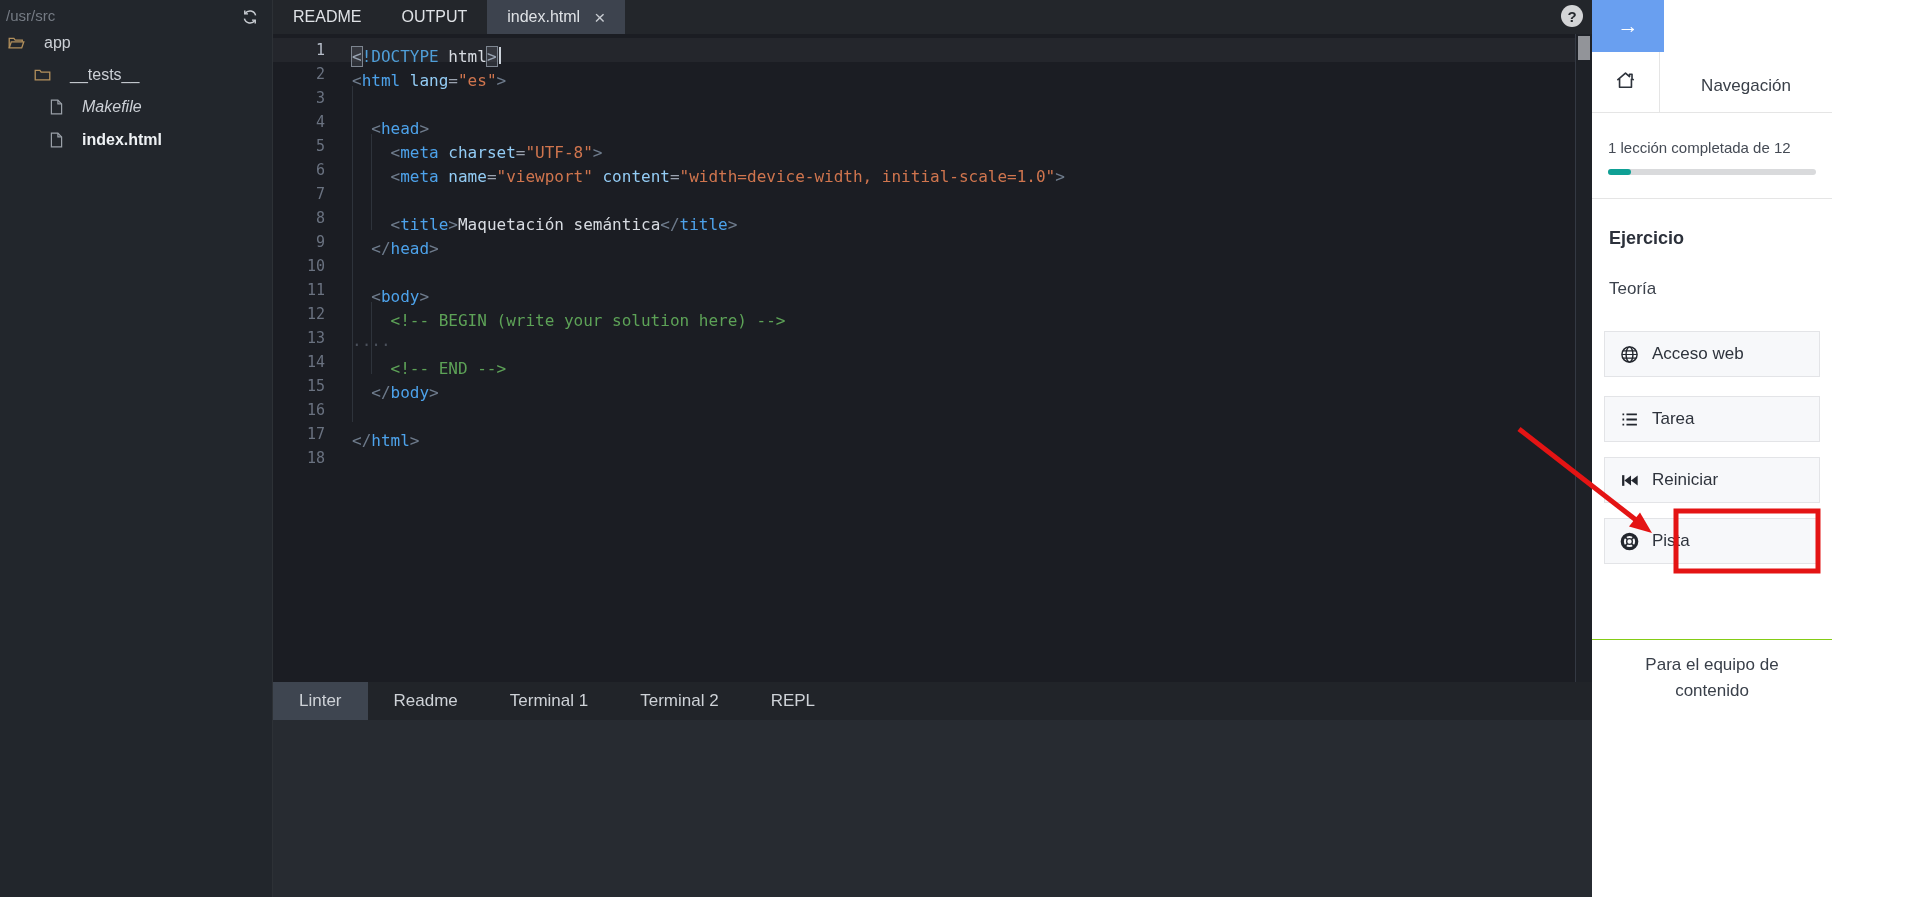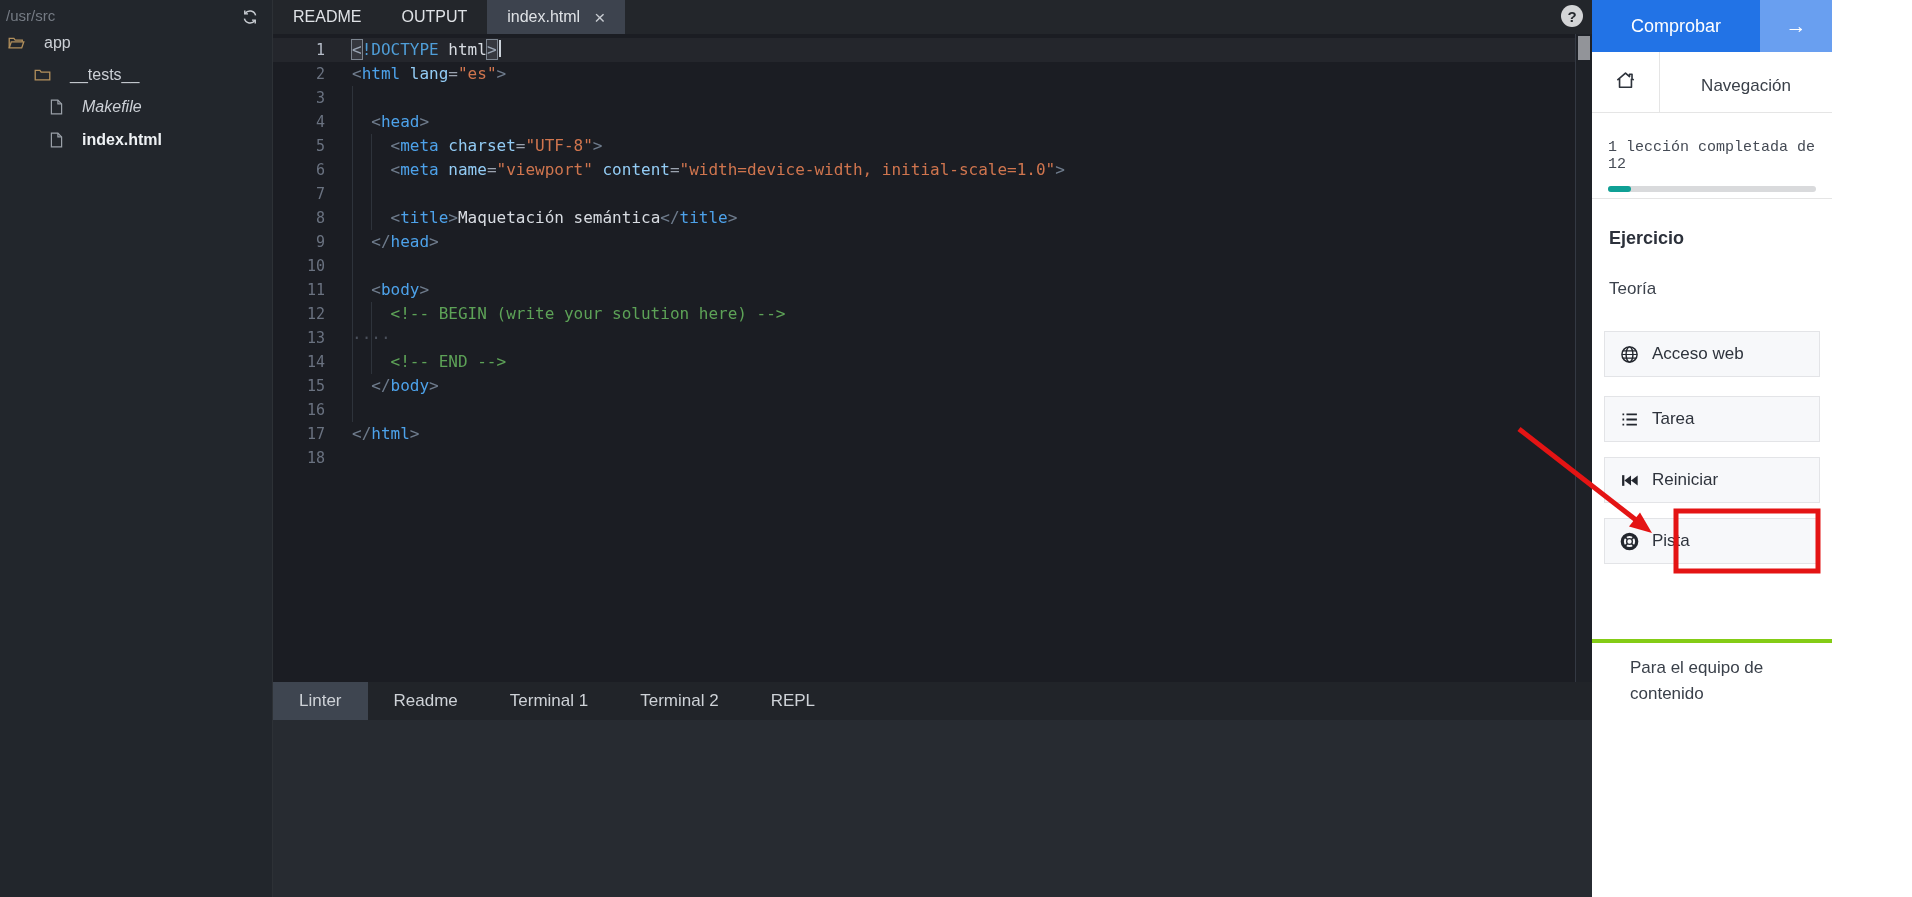--- a/index.html
+++ b/index.html
@@ -28,21 +28,21 @@
                background:#d3d4d6;color:#26292e;font-size:15px;font-weight:bold;
                display:flex;align-items:center;justify-content:center;z-index:5;}
   .editor-wrap{height:648px;flex:none;display:flex;position:relative;}
   .code{flex:1;position:relative;padding-top:4px;font-family:"DejaVu Sans Mono",monospace;
         font-size:16px;line-height:24px;overflow:hidden;}
   .guide{position:absolute;width:1px;background:#2e333b;}
   .editor-line{display:flex;height:24px;white-space:pre;}
   .editor-line.active{background:rgba(255,255,255,.045);}
   .editor-line.active .ln{color:#b6bdc9;}
   .ln{width:52px;flex:none;text-align:right;color:#6a7280;font-size:15px;line-height:24px;}
-  .lc{padding-left:27px;position:relative;z-index:2;}
+  .lc{padding-left:27px;position:relative;z-index:2;margin-top:7px;}
   .tok-pun{color:#6e7b8c;}
   .tok-kw{color:#4f9ed8;}
   .tok-tag{color:#4da2ea;}
   .tok-att{color:#93ccf5;}
   .tok-eq{color:#9ba3af;}
   .tok-str{color:#d0754e;}
   .tok-com{color:#5da257;}
   .tok-pln{color:#d8dce2;}
   .tok-ws{color:#4a505b;letter-spacing:0;}
   .tok-brk{color:#9aa5b4;outline:1px solid #7d8590;background:rgba(140,150,162,.16);}
@@ -59,32 +59,32 @@
   .check-row{position:absolute;top:0;left:0;right:0;height:52px;display:flex;}
   .check-main{flex:1;background:#2273e6;color:#fff;font-size:18px;display:flex;
               align-items:center;justify-content:center;cursor:pointer;}
   .check-arrow{width:72px;background:#699ff0;color:#fff;font-size:21px;display:flex;
                align-items:center;justify-content:center;cursor:pointer;}
   .nav-row{position:absolute;top:52px;left:0;right:0;height:61px;border-bottom:1px solid #e5e5e5;display:flex;}
   .nav-home{width:68px;display:flex;align-items:center;justify-content:center;
             border-right:1px solid #e5e5e5;color:#2e333c;cursor:pointer;}
   .nav-label{flex:1;display:flex;align-items:center;justify-content:center;font-size:17px;color:#3a4049;margin-top:8px;}
   .progress-sec{position:absolute;top:113px;left:0;right:0;height:86px;border-bottom:1px solid #e5e5e5;
-                padding:26px 16px 0;font-family:Liberation Mono, monospace;}
+                padding:26px 16px 0;}
   .progress-text{font-size:15px;color:#454b55;}
   .progress-track{margin-top:13px;height:6px;background:#d9dadc;border-radius:3px;}
   .progress-fill{height:6px;background:#0fa095;border-radius:3px;}
   .ex-title{position:absolute;top:228px;left:17px;font-size:18px;font-weight:bold;color:#2c313b;}
   .ex-theory{position:absolute;top:279px;left:17px;font-size:17px;color:#3c424c;cursor:pointer;}
   .action-btn{position:absolute;left:12px;width:216px;height:46px;background:#f7f8fa;
               border:1px solid #e3e4e7;display:flex;align-items:center;gap:13px;padding:0 15px;
               font-size:17px;color:#2e333c;cursor:pointer;}
   .action-icon{display:flex;align-items:center;color:#23272e;}
-  .footer-sec{position:absolute;top:639px;left:0;right:0;border-top:4px solid #84cc16;
-              padding:12px 38px 0;text-align:left;font-size:17px;color:#3a404a;line-height:1.55;}
+  .footer-sec{position:absolute;top:639px;left:0;right:0;border-top:1px solid #84cc16;
+              padding:12px 38px 0;text-align:center;font-size:17px;color:#3a404a;line-height:1.55;}
 
   
   .annot-svg{position:absolute;left:0;top:0;width:1912px;height:897px;pointer-events:none;z-index:50;}
 </style>
 </head>
 <body>
 
 <div class="app">
 
   <div class="sidebar">
@@ -185,21 +185,20 @@
         <div class="btab">Readme</div>
         <div class="btab">Terminal 1</div>
         <div class="btab">Terminal 2</div>
         <div class="btab">REPL</div>
       </div>
     <div class="panel-content"></div>
   </div>
 
   <div class="rightpanel">
     <div class="check-row">
-      <div class="check-main">Comprobar</div>
       <div class="check-arrow">
         <span>→</span>
       </div>
     </div>
 
     <div class="nav-row">
       <div class="nav-home">
         <span>
           <svg viewBox="0 0 24 24" width="23" height="23" fill="none" stroke="currentColor" stroke-width="1.7" stroke-linejoin="round">
             <path d="M3.5 11.6 12 4.3l4.2 3.6V5.5h2.6v4.6l1.7 1.5"></path>

